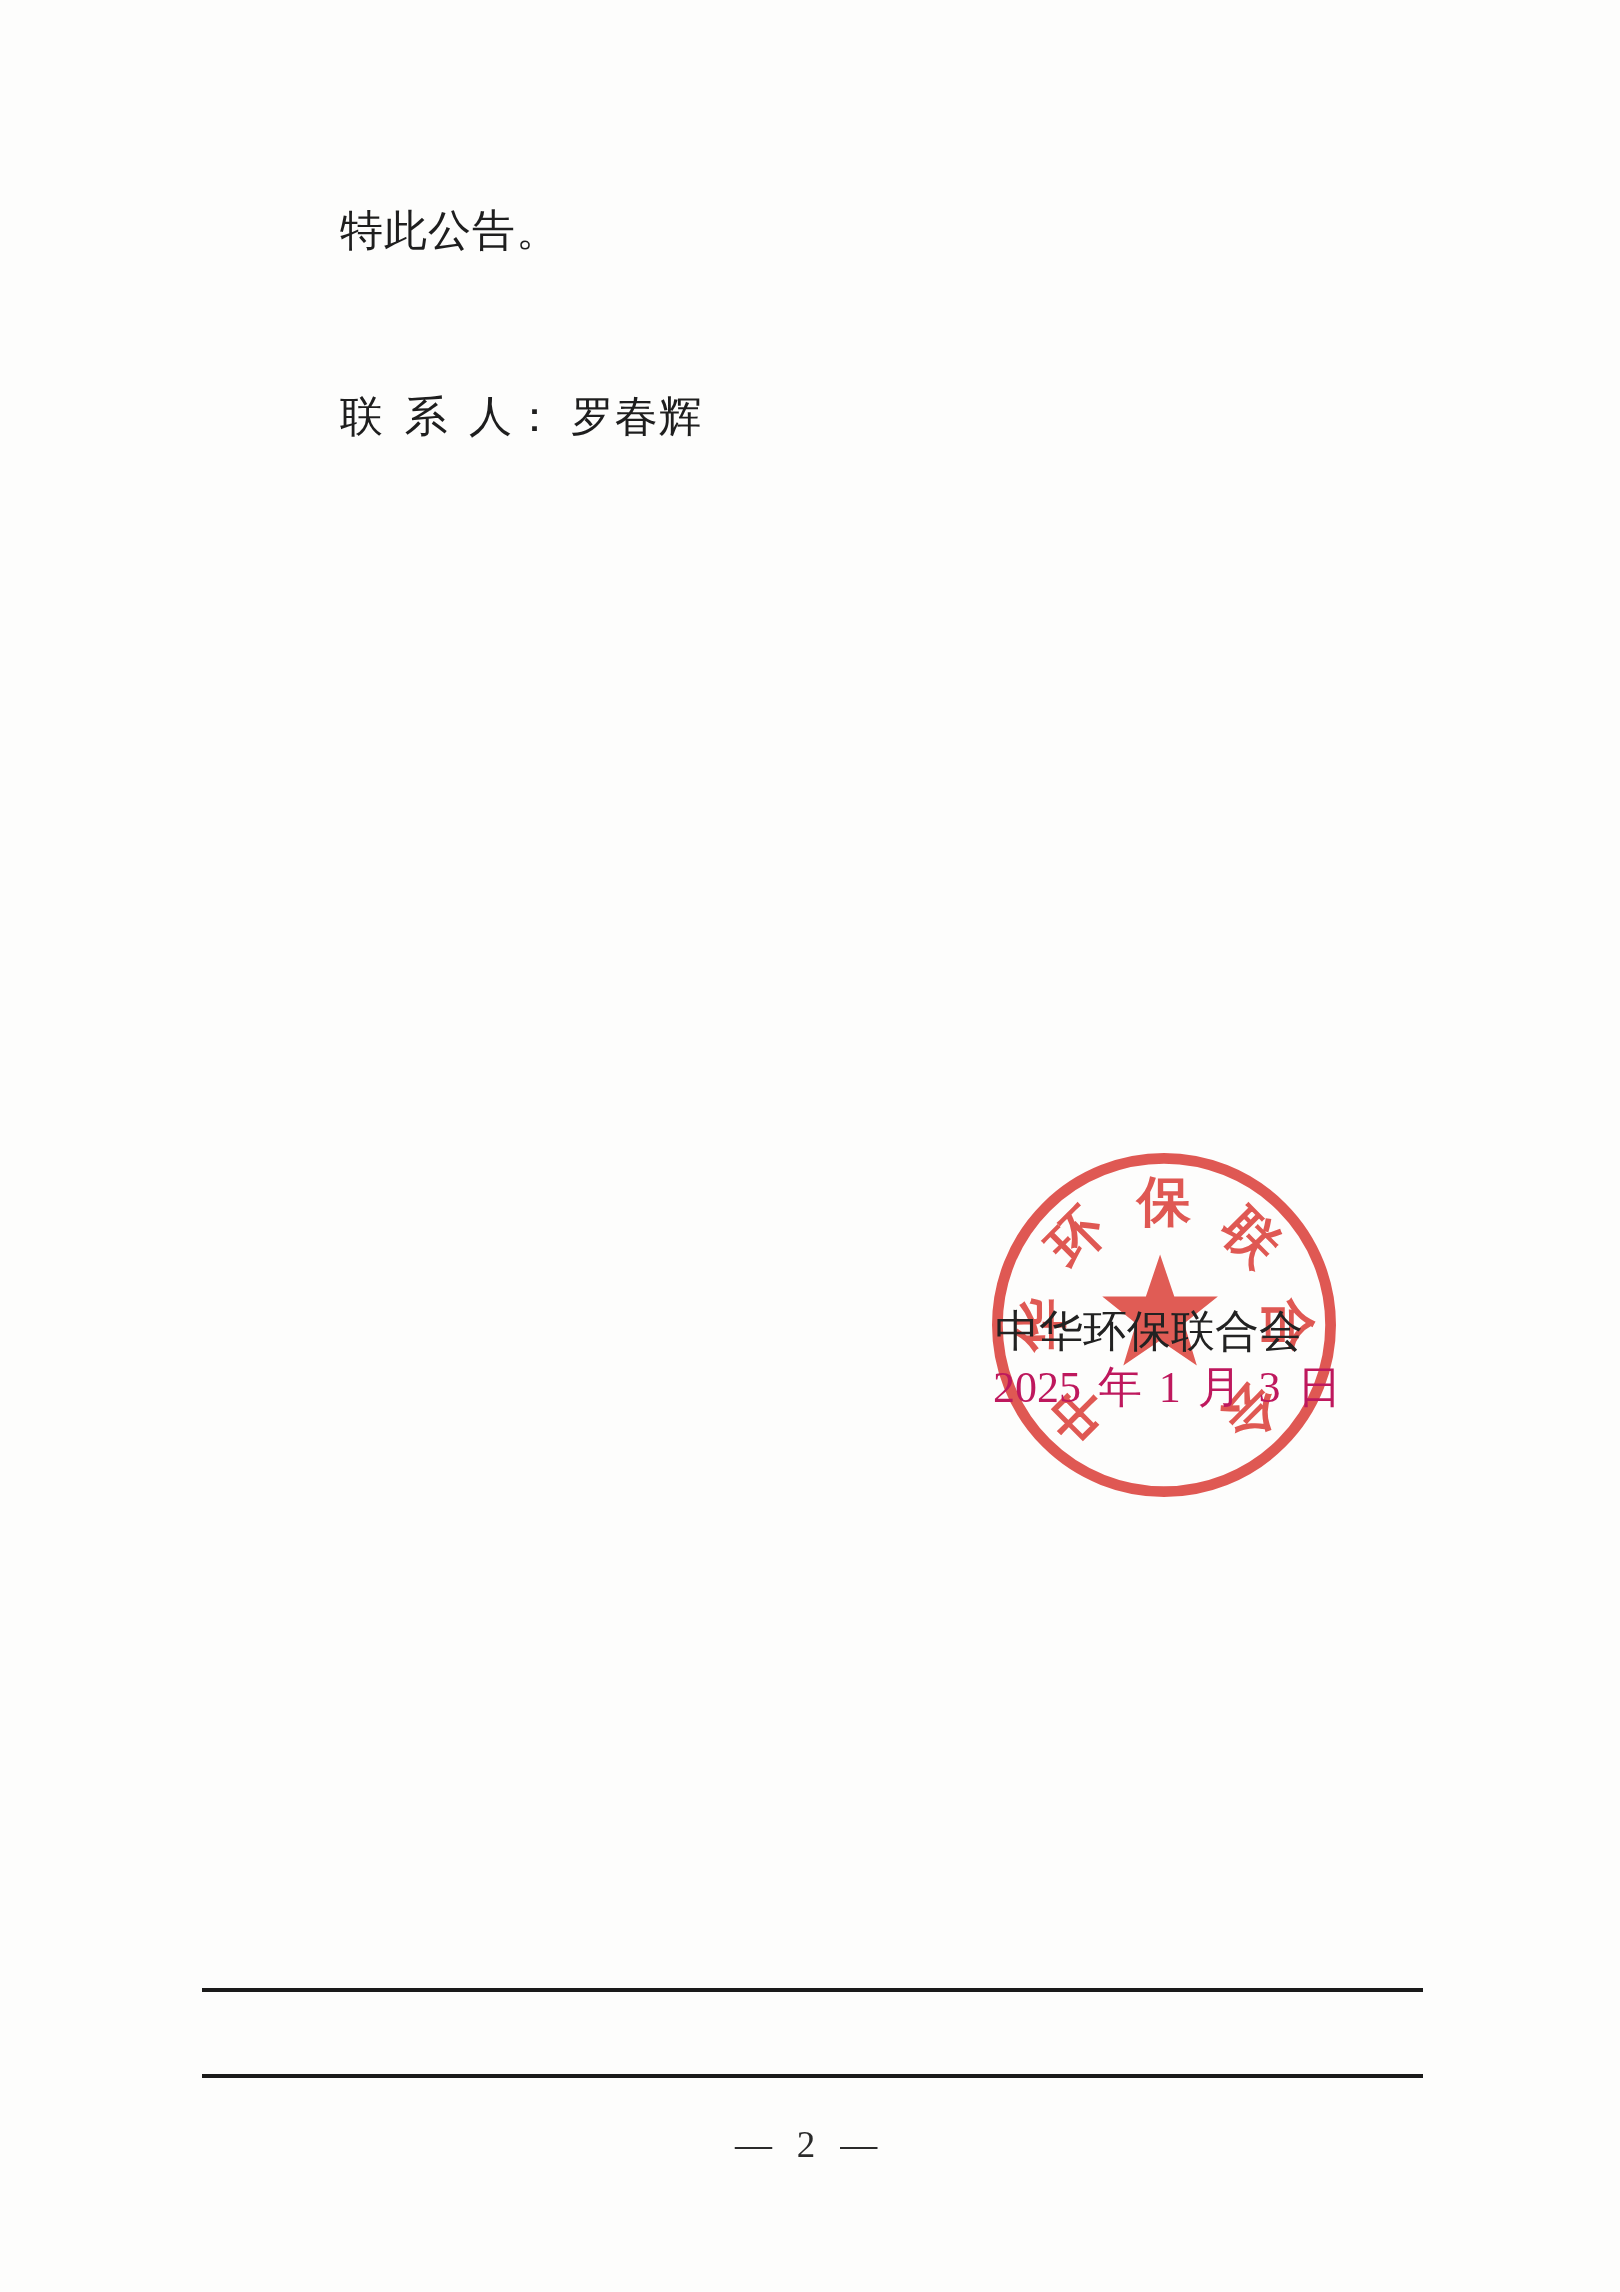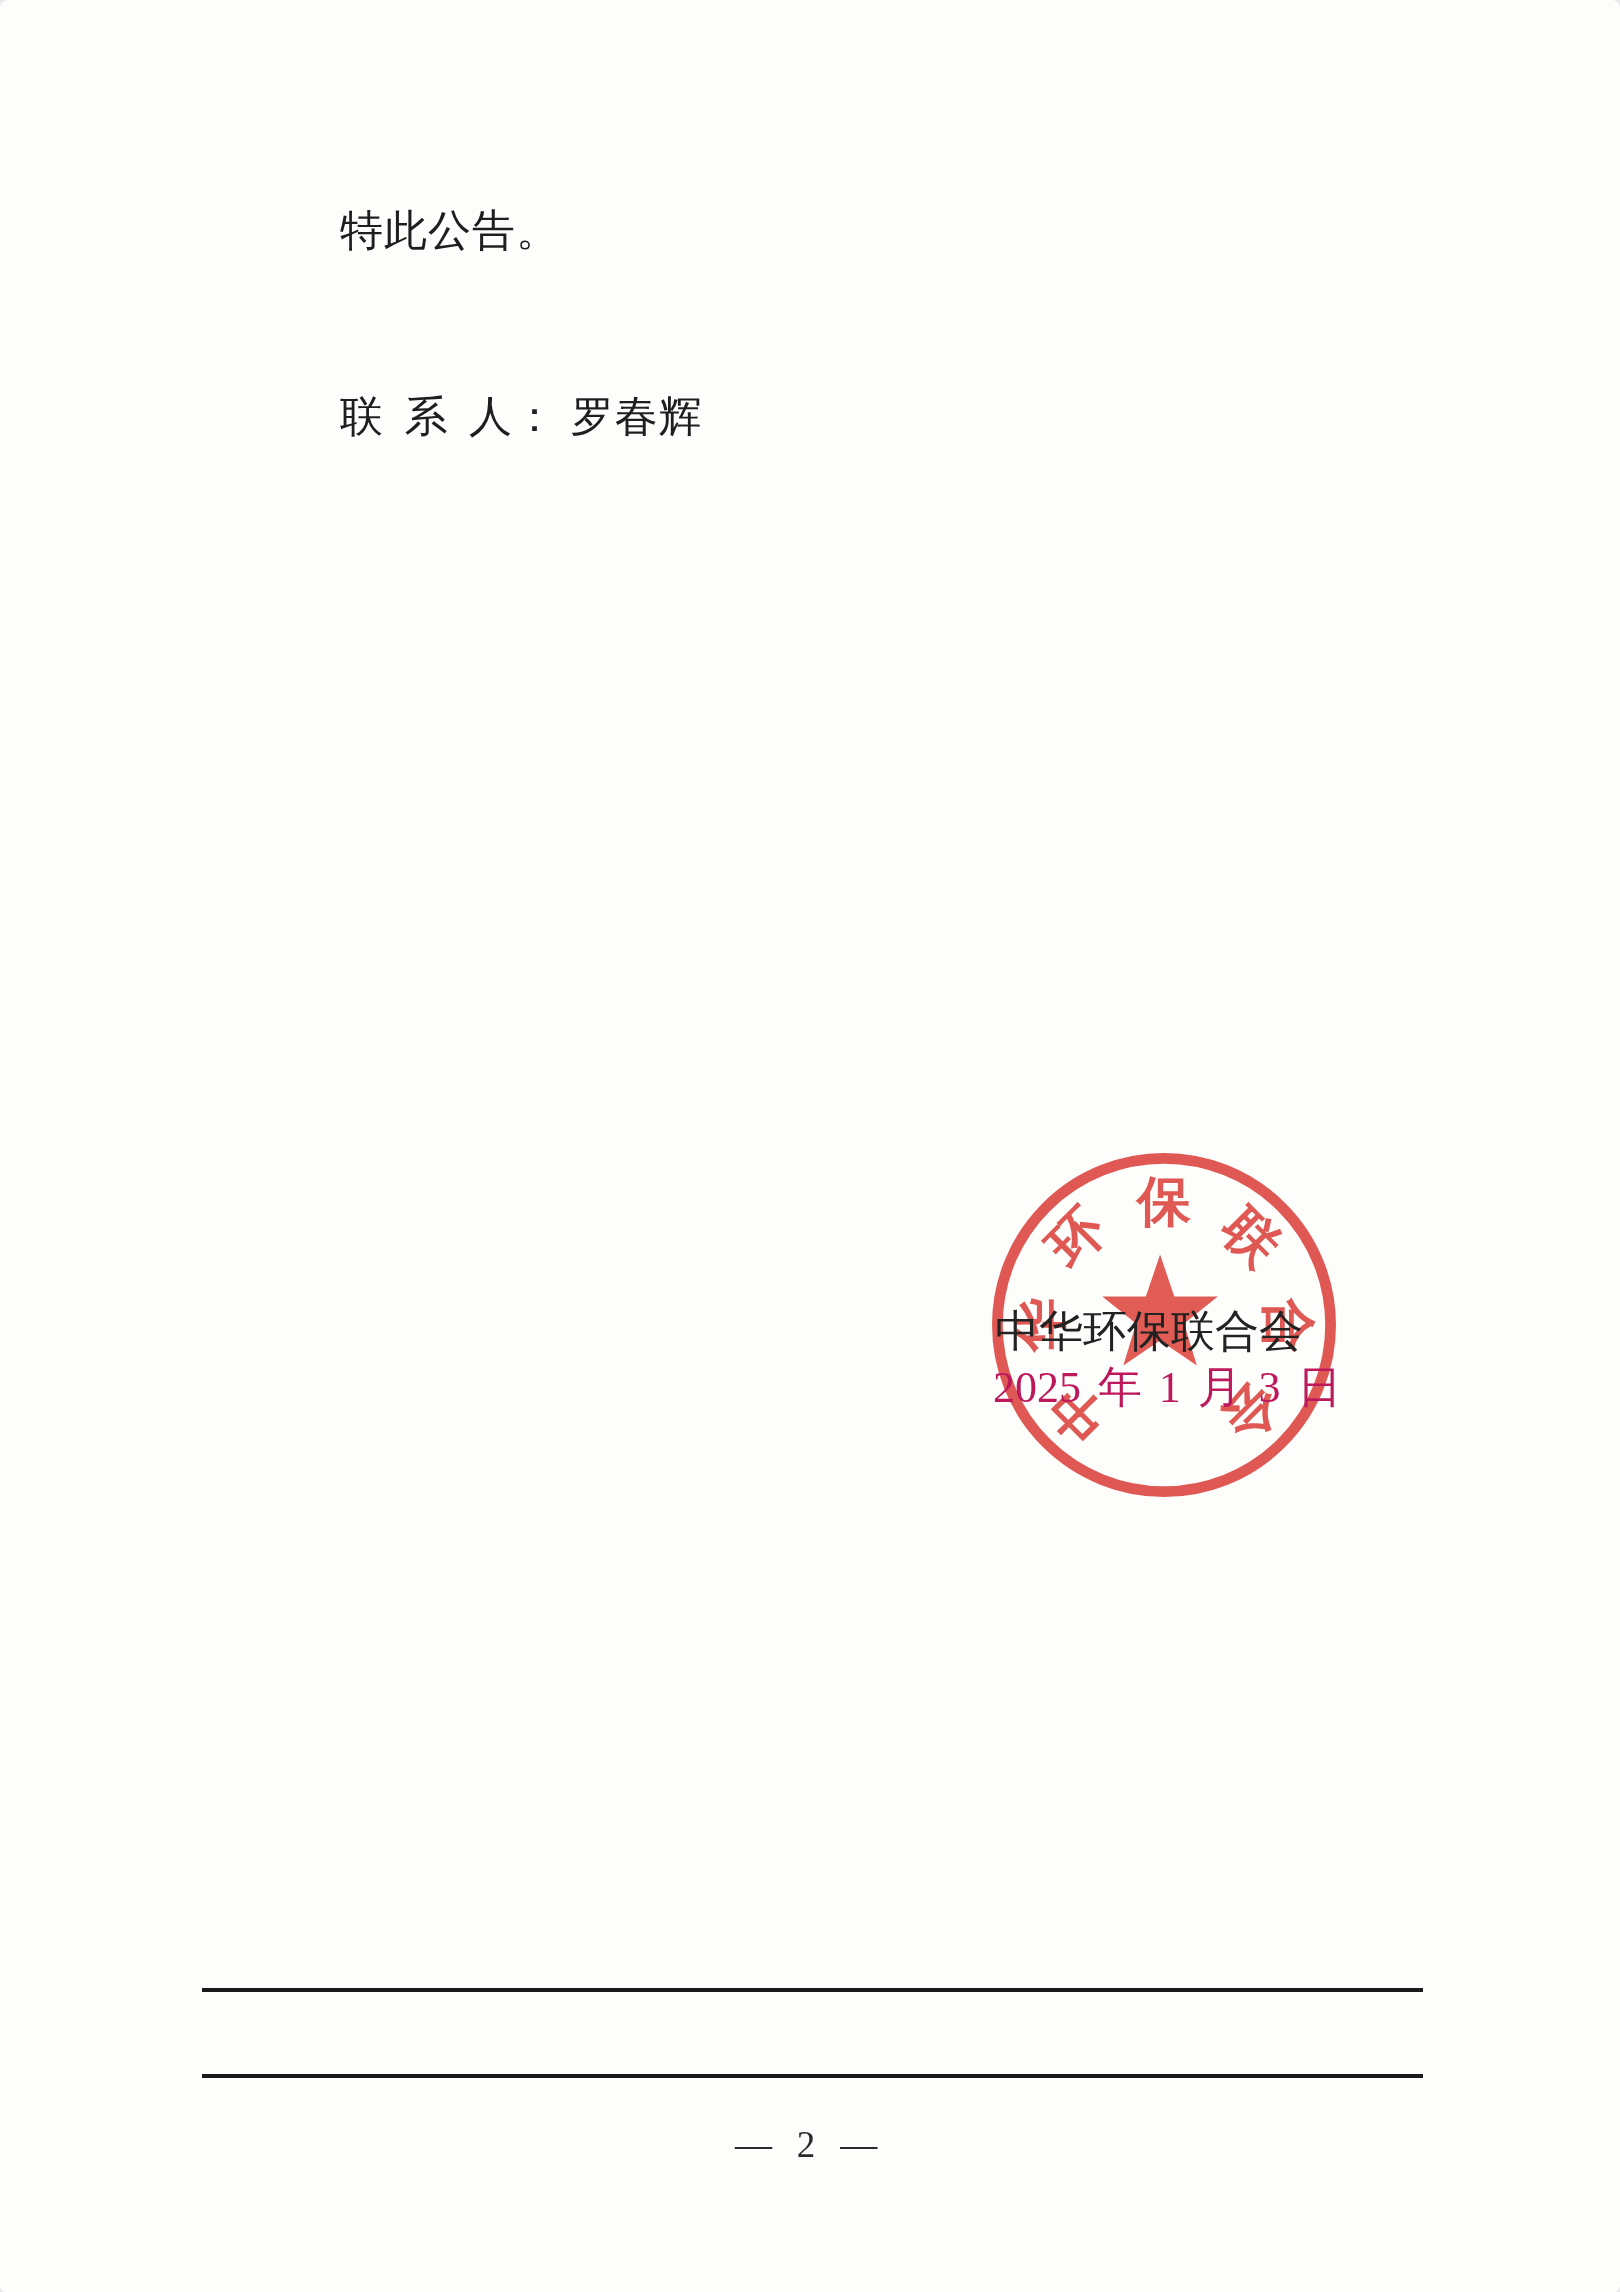--- a/index.html
+++ b/index.html
@@ -6,21 +6,20 @@
   html, body { background: #e8e8e8; }
   .page {
     position: relative;
     width: 1620px;
     height: 2293px;
     margin: 0 auto;
     background: #fdfdfc;
     overflow: hidden;
     font-family: "Liberation Serif", "DejaVu Serif", serif;
     color: #1e1e1e;
-    border-radius: 8px;
   }
 
   
   .bodyline {
     position: absolute;
     left: 340px;
     font-size: 43px;
     line-height: 47px;
     letter-spacing: 1px;
     white-space: nowrap;

